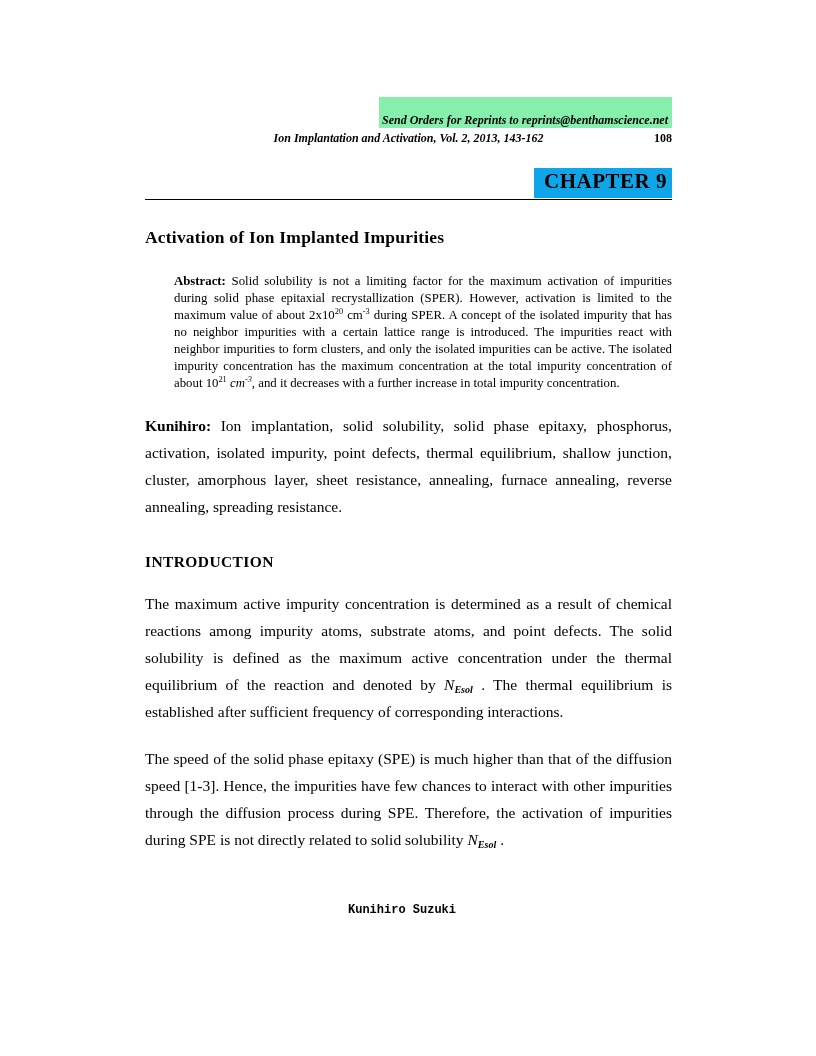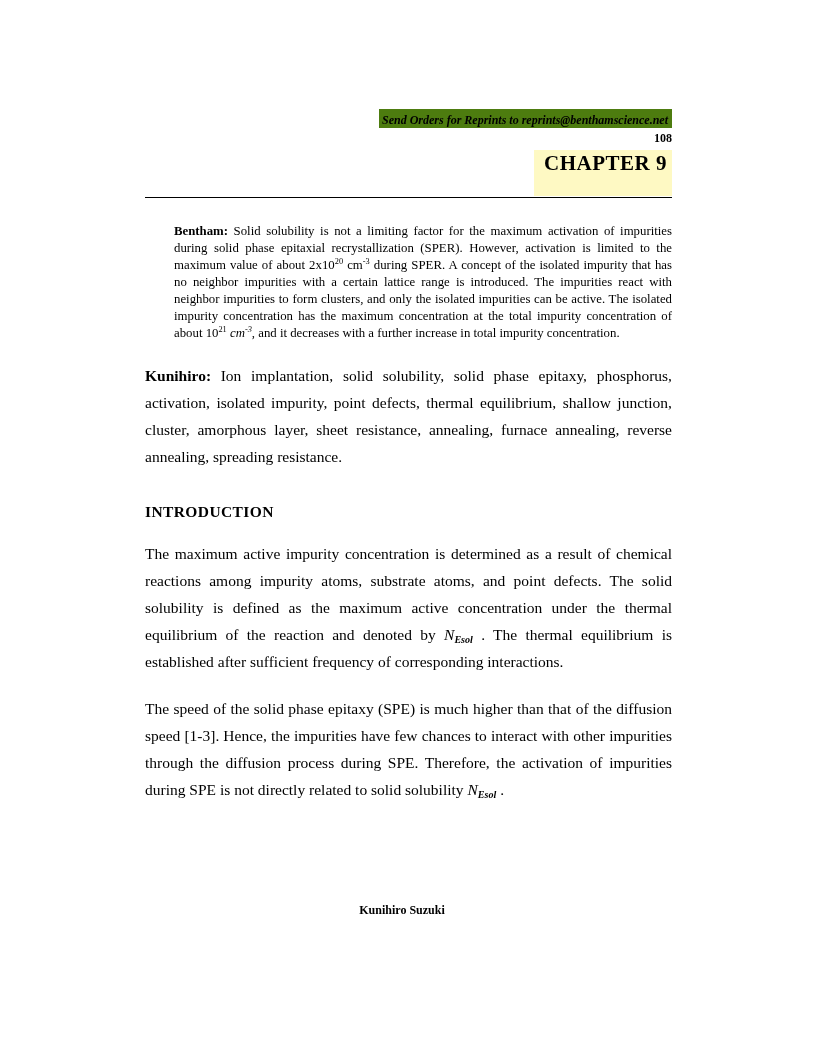--- a/index.html
+++ b/index.html
@@ -9,66 +9,68 @@
     background:#ffffff;
     font-family:"Liberation Serif", serif;
     color:#000;
     box-sizing:border-box;
     padding:113px 144px 0 145px;
     overflow:hidden;
   }
   .content{width:527px;}
   
   .reprint-row{text-align:right;font-size:12px;font-weight:bold;font-style:italic;line-height:14px;}
-  .reprint-highlight{background:#4d7c0f;padding:4px 4px 1px 3px;}
+  .reprint-highlight{background:#86efac;padding:16px 4px 1px 3px;}
   .journal-row{position:relative;margin-top:4px;font-size:12px;line-height:14px;text-align:center;}
   .journal-title{font-weight:bold;font-style:italic;}
   .page-number{position:absolute;right:0;top:0;font-weight:bold;}
   .chapter-row{margin-top:23px;text-align:right;}
-  .chapter-box{display:inline-block;background:#fef9c3;font-size:21px;font-weight:bold;padding:1px 5px 20px 10px;letter-spacing:0.5px;margin-left:44px;}
+  .chapter-box{display:inline-block;background:#0ea5e9;font-size:21px;font-weight:bold;padding:1px 5px 4px 10px;letter-spacing:0.5px;margin-left:44px;}
   .rule{border:none;border-top:1.6px solid #000;margin:1px 0 0 0;}
   
   .doc-title{margin:27px 0 0 0;font-size:17.5px;font-weight:bold;letter-spacing:0.2px;}
   
   .abstract{margin:25px 0 0 29px;width:498px;font-size:12.8px;line-height:1.33;text-align:justify;}
   .abstract-label{font-weight:bold;}
   
   .keywords{margin:21px 0 0 0;font-size:15.5px;line-height:1.74;text-align:justify;}
   .keywords-label{font-weight:bold;}
   
   .section-heading{margin:32px 0 0 0;font-size:15.5px;font-weight:bold;letter-spacing:0.4px;}
   .para{margin:20px 0 0 0;font-size:15.5px;line-height:1.74;text-align:justify;}
   sup,sub{font-size:0.65em;line-height:0;}
   sub{vertical-align:-0.25em;font-weight:bold;}
   sup{vertical-align:0.55em;}
   
-  .footer{position:absolute;left:0;top:903px;width:804px;text-align:center;font-size:12px;font-weight:bold;line-height:15px;}
+  .footer{position:absolute;left:0;top:903px;width:804px;text-align:center;font-size:12px;font-weight:bold;line-height:15px;font-family:Liberation Mono, monospace;}
 </style>
 </head>
 <body>
 
 <div class="page">
   <div class="content">
 
     <div class="reprint-row">
       <span class="reprint-highlight">Send Orders for Reprints to reprints@benthamscience.net</span>
     </div>
 
     <div class="journal-row">
+      <span class="journal-title">Ion Implantation and Activation, Vol. 2, 2013, 143-162</span>
       <span class="page-number">108</span>
     </div>
 
     <div class="chapter-row">
       <span class="chapter-box">CHAPTER 9</span>
     </div>
     <hr class="rule">
 
+    <h1 class="doc-title">Activation of Ion Implanted Impurities</h1>
 
     <p class="abstract">
-      <span class="abstract-label">Bentham:</span>
+      <span class="abstract-label">Abstract:</span>
       <span><span>Solid solubility is not a limiting factor for the maximum activation of impurities during solid phase epitaxial recrystallization (SPER). However, activation is limited to the maximum value of about 2x10</span><sup>20</sup><span> cm</span><sup>-3</sup><span> during SPER. A concept of the isolated impurity that has no neighbor impurities with a certain lattice range is introduced. The impurities react with neighbor impurities to form clusters, and only the isolated impurities can be active. The isolated impurity concentration has the maximum concentration at the total impurity concentration of about 10</span><sup>21</sup><span> </span><span style="font-style: italic;">cm</span><sup style="font-style: italic;">-3</sup><span>, and it decreases with a further increase in total impurity concentration.</span></span>
     </p>
 
     <p class="keywords">
       <span class="keywords-label">Kunihiro:</span>
       <span>Ion implantation, solid solubility, solid phase epitaxy, phosphorus, activation, isolated impurity, point defects, thermal equilibrium, shallow junction, cluster, amorphous layer, sheet resistance, annealing, furnace annealing, reverse annealing, spreading resistance.</span>
     </p>
 
     <h2 class="section-heading">INTRODUCTION</h2>
 

